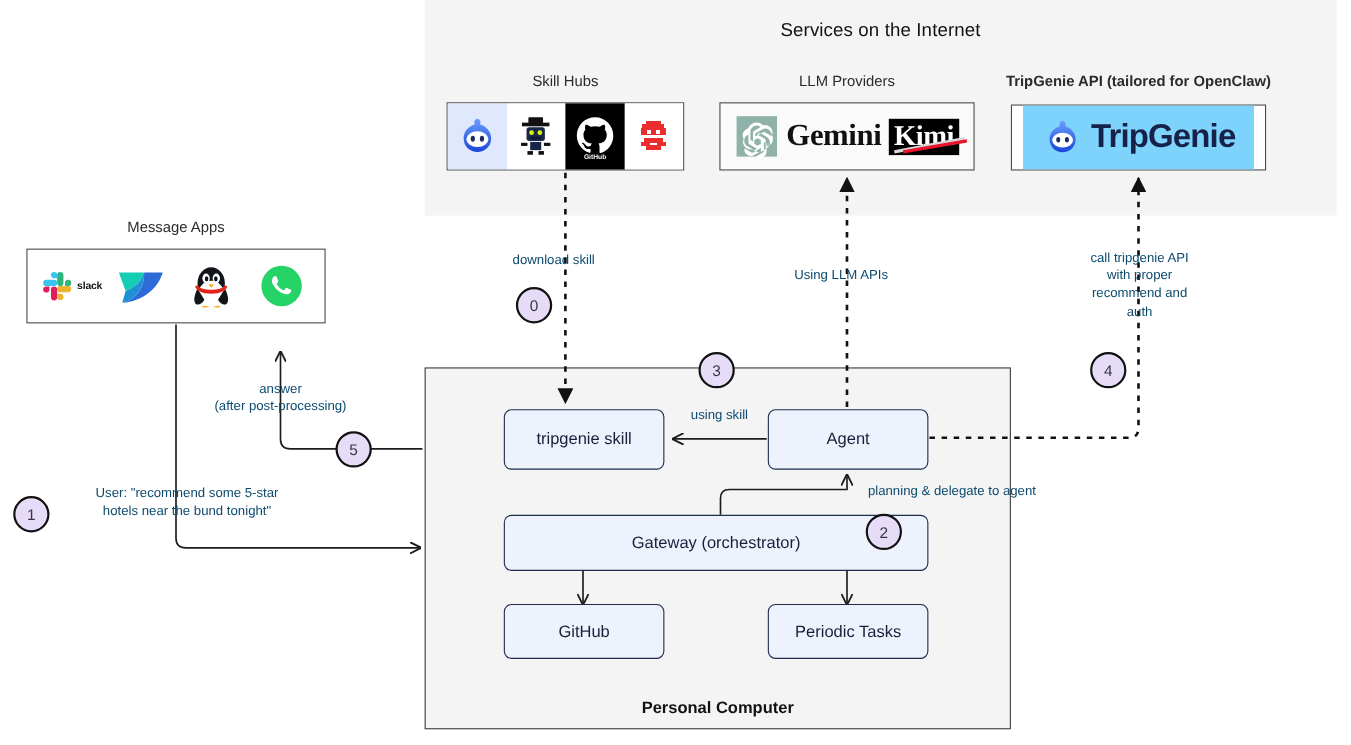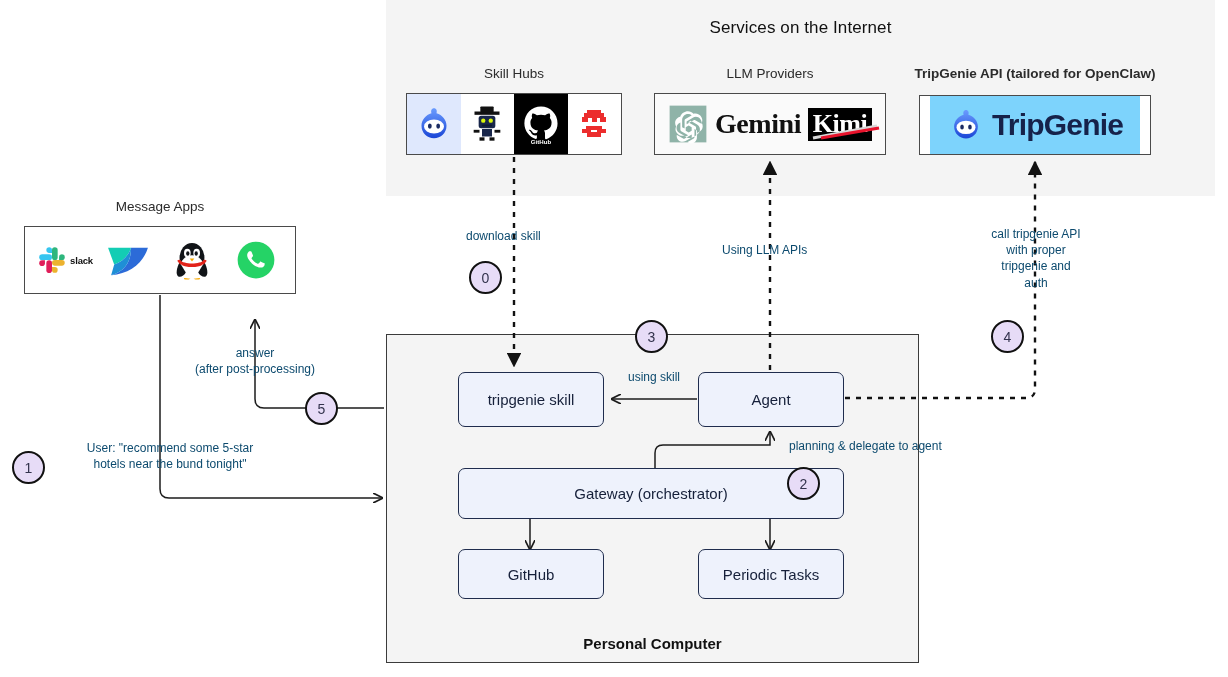--- a/index.html
+++ b/index.html
@@ -282,21 +282,21 @@
     <path d="M384 408 L264 408 Q255 408 255 399 L255 320" fill="none" stroke="#1c1c1c" stroke-width="1.5" marker-end="url(#ah)"></path>
   </svg>
 
   <div class="abs edge-label" style="left:466px;top:228px;">download skill</div>
 
   <div class="abs edge-label" style="left:722px;top:242px;">Using LLM APIs</div>
 
   <div class="abs edge-label multi" style="left:964px;top:226px;width:144px;">
     <span>call tripgenie API</span><br>
     <span>with proper</span><br>
-    <span>tripgenie and</span><br>
+    <span>recommend and</span><br>
     <span>auth</span>
   </div>
 
   <div class="abs edge-label multi" style="left:172px;top:345px;width:166px;">
     <span>answer</span><br>
     <span>(after post-processing)</span>
   </div>
 
   <div class="abs edge-label multi" style="left:55px;top:440px;width:230px;">
     <span>User: "recommend some 5-star</span><br>

